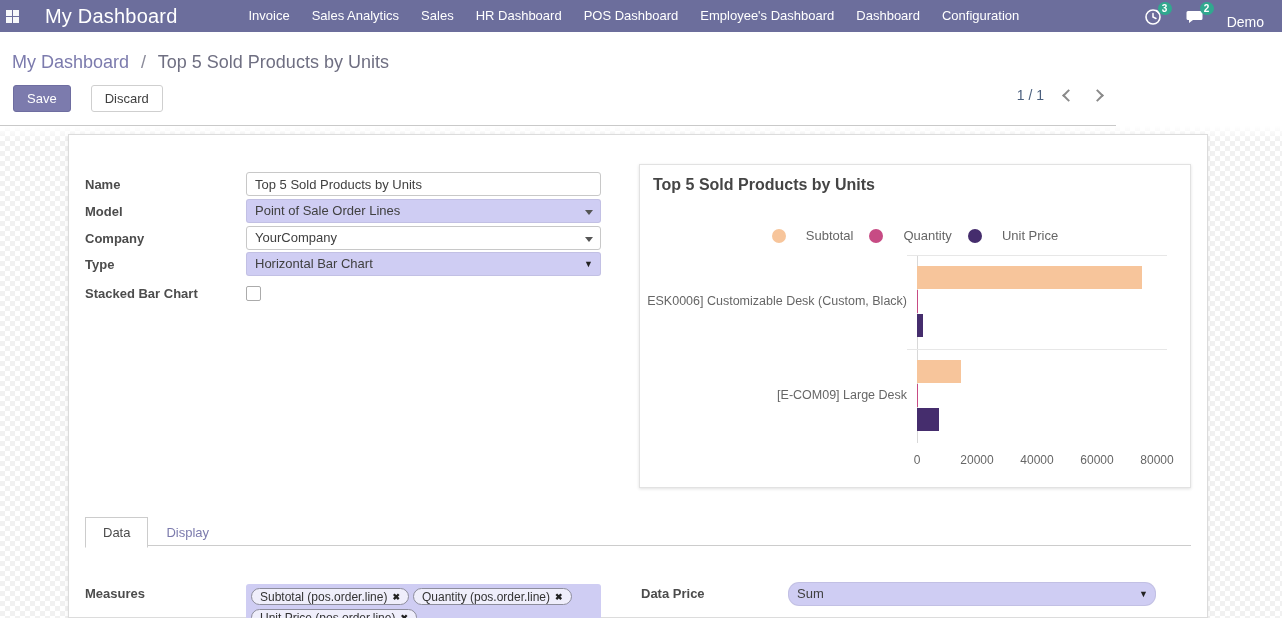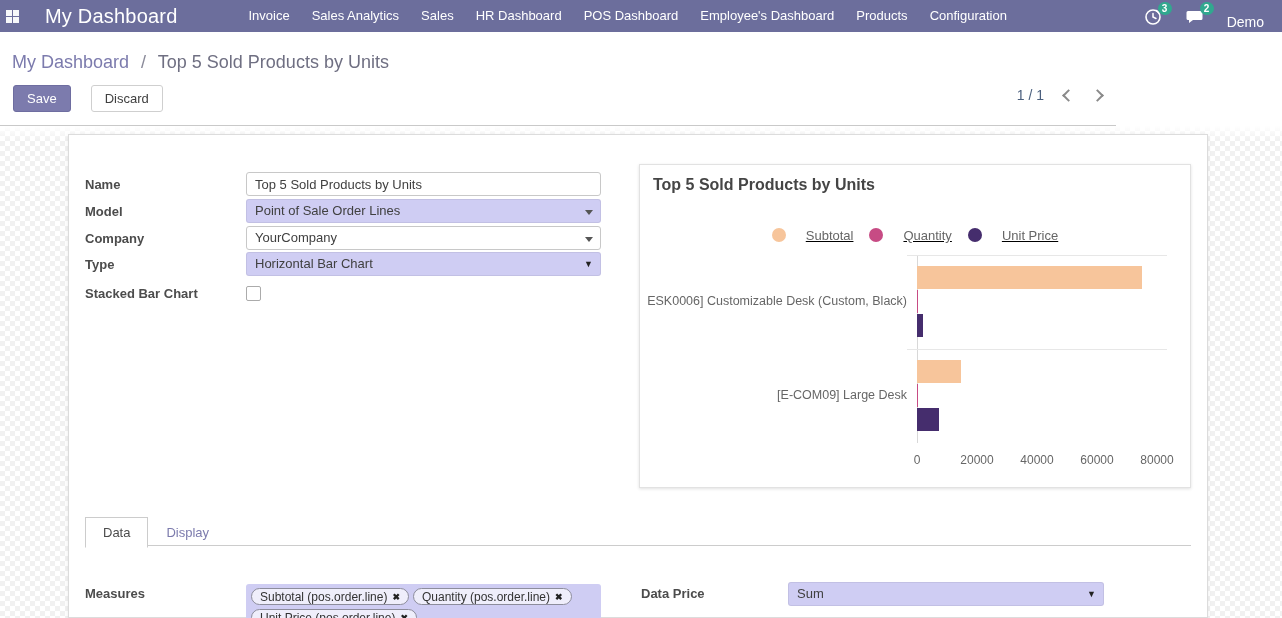--- a/index.html
+++ b/index.html
@@ -53,42 +53,42 @@
   .fselect{position:relative;width:355px;height:24px;border-radius:3px;padding:3px 20px 3px 8px;font-size:13px;color:#404040;background:#fff;border:1px solid #c8c8c8;cursor:pointer;white-space:nowrap;overflow:hidden;}
   .fselect.hl{background:#cfcdf3;border:1px solid rgba(0,0,0,.06);}
   .caret-sm{position:absolute;right:7px;top:10px;width:0;height:0;border-left:4px solid transparent;border-right:4px solid transparent;border-top:5px solid #555;}
   .caret-lg{position:absolute;right:7px;top:6px;font-size:9px;color:#222;}
   .checkbox{width:15px;height:15px;border:1px solid #ababab;border-radius:2px;background:#fff;cursor:pointer;}
 
   
   .chart-card{position:absolute;left:570px;top:29px;width:552px;height:324px;background:#fff;border:1px solid #e2e2e2;box-shadow:0 1px 3px rgba(0,0,0,.12);}
   .chart-title{position:absolute;left:13px;top:11px;font-size:16px;font-weight:bold;color:#454545;}
   .legend{position:absolute;left:0;top:63px;width:100%;display:flex;justify-content:center;align-items:center;gap:16px;}
-  .legend-item{display:flex;gap:20px;text-decoration:underline;}
+  .legend-item{display:flex;align-items:center;gap:20px;}
   .legend-dot{width:14px;height:14px;border-radius:50%;}
   .legend-label{font-size:13px;color:#666;}
   .plot{position:absolute;left:0;top:0;width:552px;height:324px;}
   .gridline-h{position:absolute;left:267px;width:260px;height:1px;background:#e7e7e7;}
   .axis-v{position:absolute;left:277px;top:90px;width:1px;height:188px;background:#d8d8d8;}
   .chart-bar{position:absolute;height:23px;}
   .cat-label{position:absolute;left:4px;width:263px;font-size:12.5px;color:#666;text-align:right;white-space:nowrap;overflow:hidden;}
   .x-tick{position:absolute;top:288px;transform:translateX(-50%);font-size:12px;color:#666;}
 
   
   .tabs{position:absolute;left:16px;top:382px;display:flex;z-index:2;}
   .tab{font-size:13px;padding:7px 17px;color:#7c7bad;cursor:pointer;border:1px solid transparent;}
   .tab.active{color:#4c4c4c;background:#fff;border:1px solid #ccc;border-bottom:1px solid #fff;}
   .tab-line{position:absolute;left:16px;top:410px;width:1106px;height:1px;background:#ccc;z-index:1;}
 
   
   .panel-label{position:absolute;font-size:13px;font-weight:bold;color:#4c4c4c;}
   .multiselect{position:absolute;left:177px;top:449px;width:355px;min-height:64px;background:#cfcdf3;border-radius:3px;padding:4px 5px;display:flex;flex-wrap:wrap;gap:4px;align-content:flex-start;}
   .tag{display:flex;align-items:center;background:#efeefb;border:1px solid #8d8d9c;border-radius:10px;padding:1px 8px;font-size:12px;color:#333;height:17px;white-space:nowrap;}
   .tag .tag-x{margin-left:5px;font-size:9px;color:#222;cursor:pointer;font-weight:bold;}
-  .dt-select{position:absolute;left:719px;top:447px;width:316px;}
+  .dt-select{position:absolute;left:719px;top:447px;width:368px;border-radius:11px;}
 </style>
 </head>
 <body>
 
 <div class="screen">
 
   <header class="navbar">
     <span class="apps-icon">
         <i></i>
         <i></i>
@@ -96,21 +96,21 @@
         <i></i>
       </span>
     <span class="brand">My Dashboard</span>
     <nav class="menu" id="main-menu">
         <span class="menu-item">Invoice</span>
         <span class="menu-item">Sales Analytics</span>
         <span class="menu-item">Sales</span>
         <span class="menu-item">HR Dashboard</span>
         <span class="menu-item">POS Dashboard</span>
         <span class="menu-item">Employee's Dashboard</span>
-        <span class="menu-item">Products</span>
+        <span class="menu-item">Dashboard</span>
         <span class="menu-item">Configuration</span>
       </nav>
     <div class="nav-right">
       <span class="nav-ico">
         <svg width="20" height="20" viewBox="0 0 20 20">
           <circle cx="10" cy="11" r="7" fill="none" stroke="#fff" stroke-width="1.6"></circle>
           <path d="M10 7.5 V11 L13 12.5" fill="none" stroke="#fff" stroke-width="1.5" stroke-linecap="round"></path>
           <path d="M13.5 4.5 L16 7" stroke="#fff" stroke-width="1.6" stroke-linecap="round"></path>
         </svg>
         <b class="badge">3</b>

